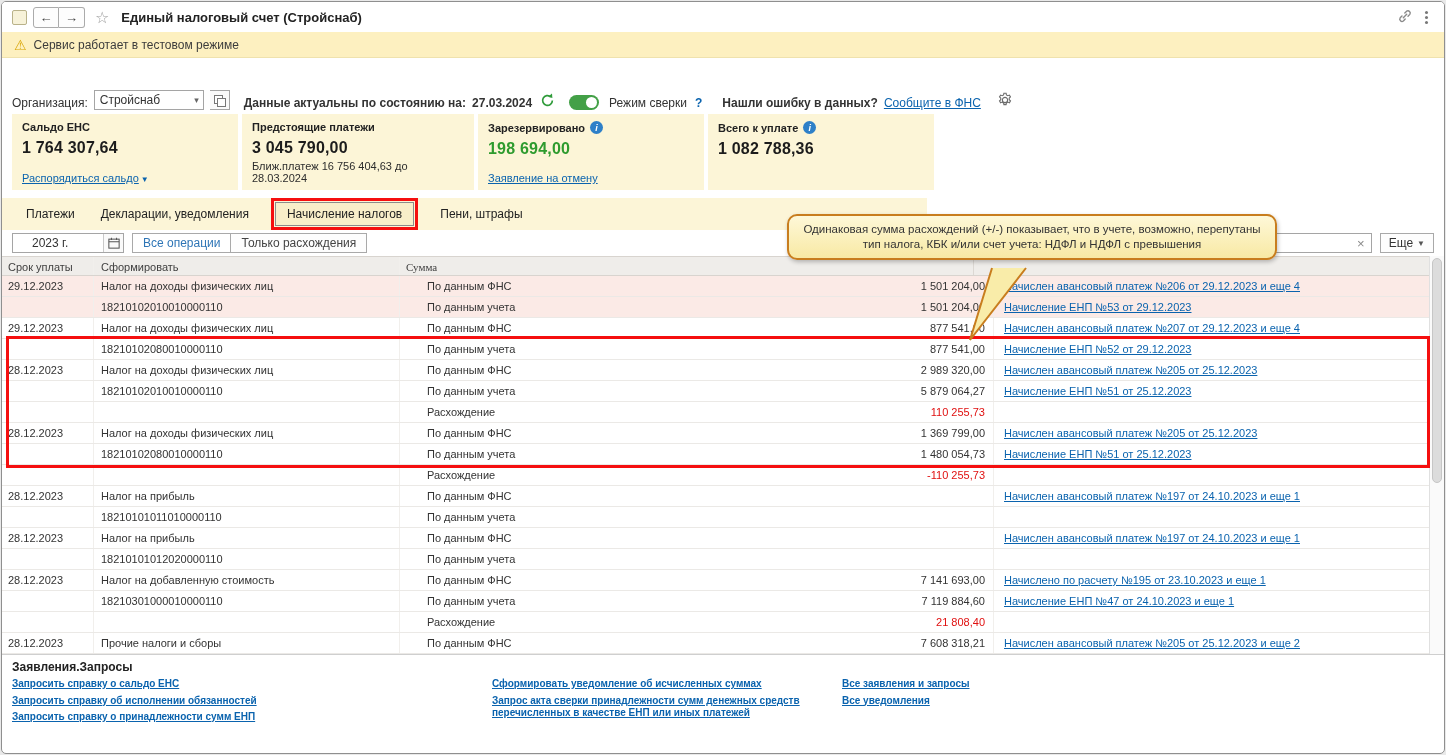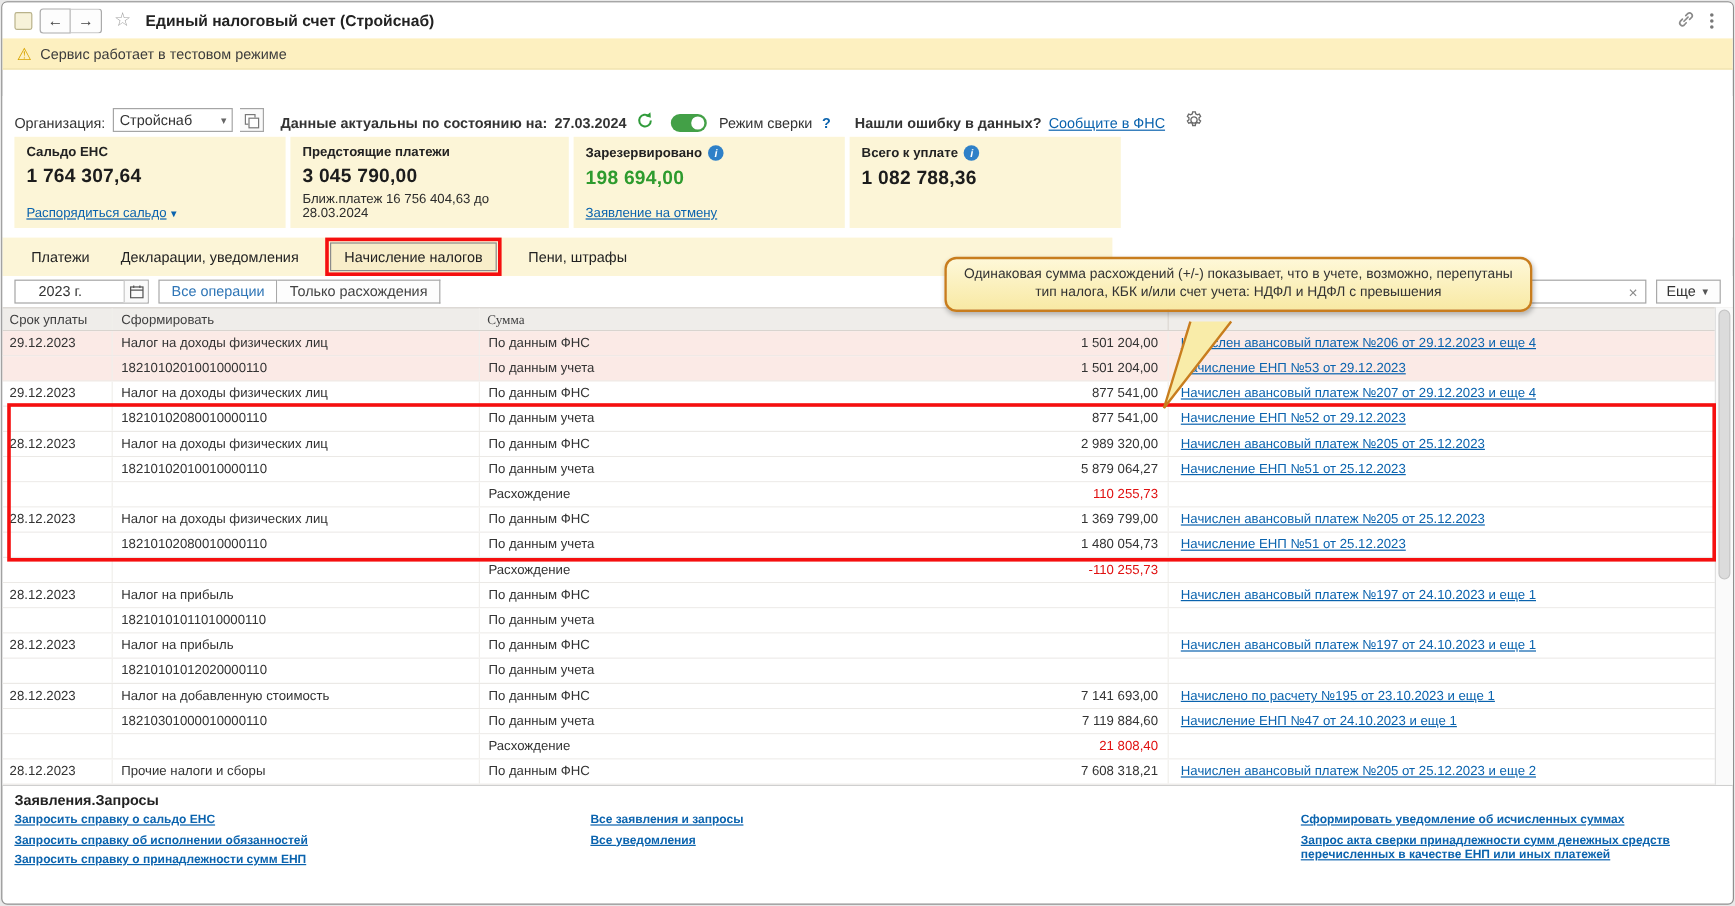--- a/index.html
+++ b/index.html
@@ -19,21 +19,21 @@
   .kebab { display:flex; flex-direction:column; gap:2px; padding:4px 6px; cursor:pointer; }
   .kebab i { width:3px; height:3px; border-radius:50%; background:#777; }
 
   
   .warnbar { height:26px; background:#fdf0c0; border-bottom:1px solid #efe2ae; display:flex; align-items:center; gap:7px; padding:0 12px; color:#3c3c3c; }
   .warn-ico { color:#d8a400; font-size:14px; line-height:1; }
 
   
   .toolbar { height:30px; display:flex; align-items:flex-end; gap:6px; padding:0 10px; background:#fff;margin-top:22px; }
   .lbl { color:#333; }
-  .combo { display:flex; align-items:center; width:100px; height:20px; border:1px solid #a5a5a5; background:#fff; padding:0 2px 0 5px; }
+  .combo { display:flex; align-items:center; width:110px; height:20px; border:1px solid #a5a5a5; background:#fff; padding:0 2px 0 5px; }
   .combo .val { flex:1; font-size:12px; }
   .combo .caret { color:#666; font-size:9px; padding:0 2px; cursor:pointer; }
   .sq-btn { width:20px; height:20px; border:1px solid #a5a5a5; border-left:none; background:#fafafa; position:relative; cursor:pointer; }
   .sq-btn::before { content:''; position:absolute; left:4px; top:4px; width:7px; height:7px; border:1px solid #777; background:#fff; }
   .sq-btn::after  { content:''; position:absolute; left:7px; top:7px; width:7px; height:7px; border:1px solid #777; background:#fff; }
   .bold { font-weight:bold; }
   .iconbtn { background:none; border:none; cursor:pointer; display:flex; align-items:center; padding:2px; }
   .switch { width:30px; height:15px; border-radius:8px; background:#43a047; position:relative; margin-left:6px; cursor:pointer; }
   .switch::after { content:''; position:absolute; right:2px; top:2px; width:11px; height:11px; border-radius:50%; background:#fff; }
   a, .link { color:#0a63ae; text-decoration:underline; cursor:pointer; }
@@ -74,21 +74,21 @@
 
   
   .tablewrap { position:relative; width:100%; }
   .thead { display:flex; height:20px; line-height:20px; background:#efedea; border-top:1px solid #d8d4cf; border-bottom:1px solid #d8d4cf; font-size:11px; color:#3f3f3f; padding-right:15px; }
   .th { padding-left:6px; border-right:1px solid #dcd8d3; }
   .trow { display:flex; height:21px; line-height:21px; font-size:11px; border-bottom:1px solid #ebe9e6; padding-right:15px; background:#fff; cursor:default; }
   .trow.shade { background:#fbeae6; }
   .td { overflow:hidden; white-space:nowrap; }
   .c-date  { width:92px;  padding-left:6px;  border-right:1px solid #f1efec; }
   .c-oblig { width:306px; padding-left:7px;  border-right:1px solid #f1efec; }
-  .c-kind  { width:286px; padding-left:7px; }
+  .c-kind  { width:286px; padding-left:7px;margin-left:20px; }
   .c-amount{ width:288px; text-align:right; padding-right:8px; border-right:1px solid #f1efec; }
   .c-amount.neg { color:#e01010; }
   .c-doc   { flex:1; padding-left:10px; }
   .doclink { font-size:11px; }
   .vscroll { position:absolute; top:0; right:0; bottom:0; width:15px; background:#fafafa; border-left:1px solid #e0e0e0; }
   .vthumb { position:absolute; top:2px; left:2px; width:10px; height:225px; background:#dcdcdc; border:1px solid #c6c6c6; border-radius:6px; cursor:grab; }
 
   
   .requests { border-top:1px solid #cfcfcf; padding:5px 10px 0 10px; }
   .req-title { font-size:12px; font-weight:bold; color:#222; margin-bottom:4px; }
@@ -368,27 +368,27 @@
   </div>
 
   <div class="requests">
     <div class="req-title">Заявления.Запросы</div>
     <div class="req-cols">
       <div class="req-col r1">
         <a href="#">Запросить справку о сальдо ЕНС</a>
         <a href="#">Запросить справку об исполнении обязанностей</a>
         <a href="#">Запросить справку о принадлежности сумм ЕНП</a>
       </div>
+      <div class="req-col r2">
+        <a href="#">Сформировать уведомление об исчисленных суммах</a>
+        <a href="#">Запрос акта сверки принадлежности сумм денежных средств перечисленных в качестве ЕНП или иных платежей</a>
+      </div>
       <div class="req-col r3">
         <a href="#">Все заявления и запросы</a>
         <a href="#">Все уведомления</a>
-      </div>
-      <div class="req-col r2">
-        <a href="#">Сформировать уведомление об исчисленных суммах</a>
-        <a href="#">Запрос акта сверки принадлежности сумм денежных средств перечисленных в качестве ЕНП или иных платежей</a>
       </div>
     </div>
   </div>
 
   <div class="rows-annot"></div>
 
   <div class="callout">Одинаковая сумма расхождений (+/-) показывает, что в учете, возможно, перепутаны тип налога, КБК и/или счет учета: НДФЛ и НДФЛ с превышения</div>
   <svg class="callout-tail" width="80" height="76" viewBox="0 0 80 76">
     <path d="M64 2 L8 74 L30 2" fill="#f9eca9" stroke="#c87d1e" stroke-width="2"></path>
   </svg>

